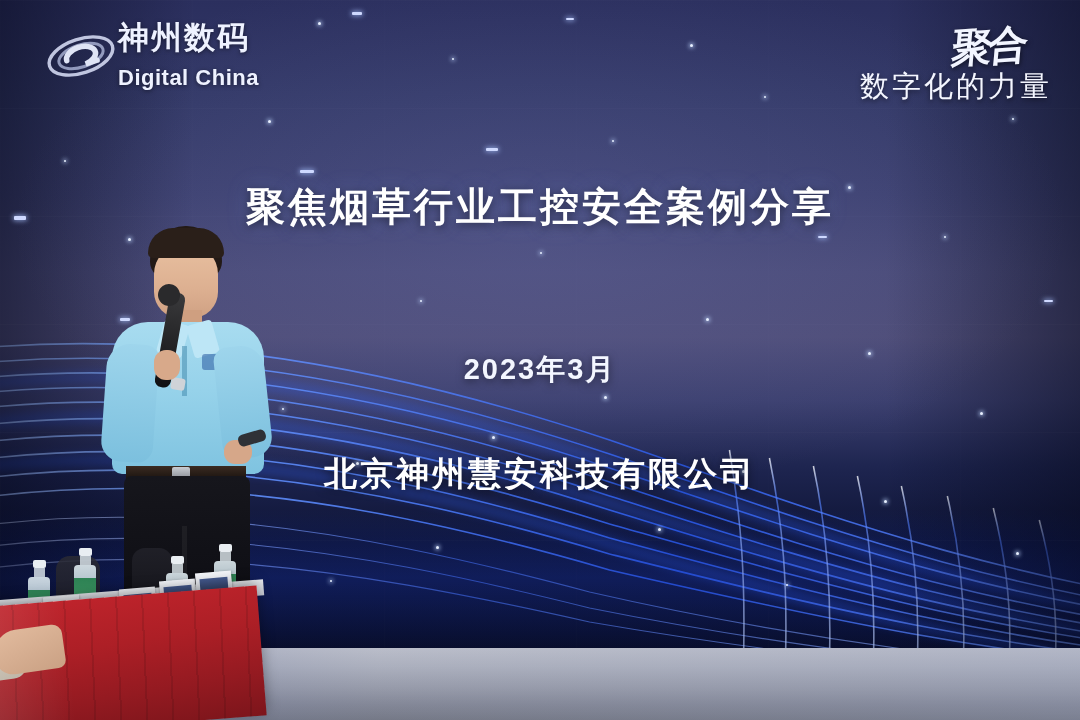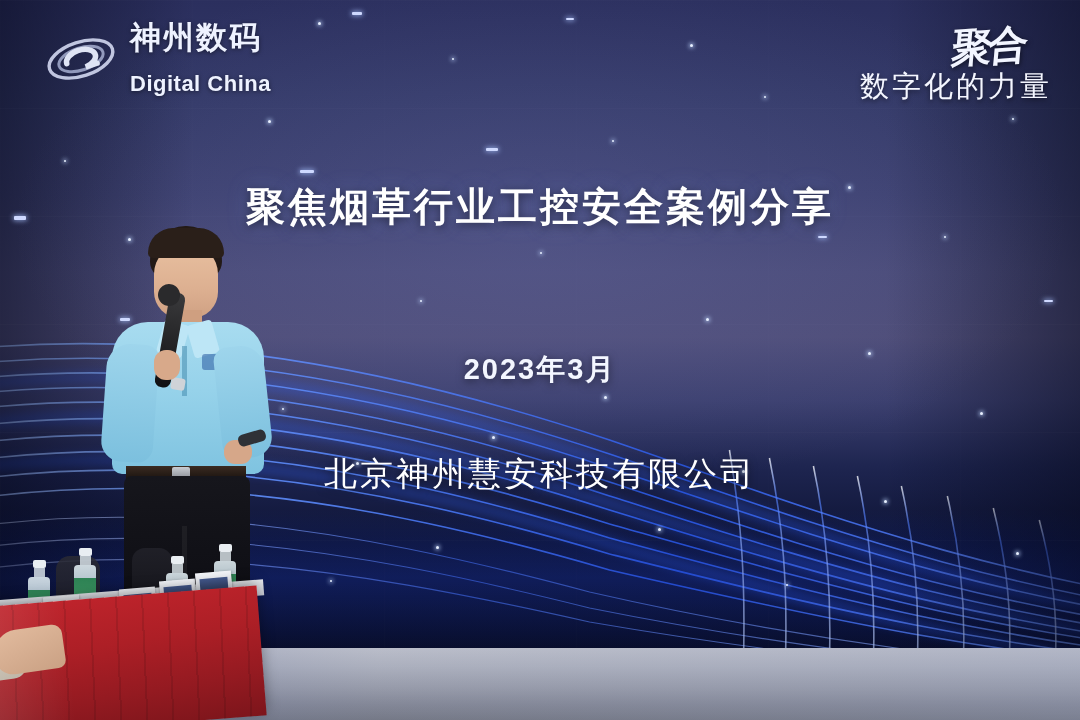--- a/index.html
+++ b/index.html
@@ -38,29 +38,29 @@
   .floor-glow{
     position:absolute; left:0; bottom:0; width:100%; height:150px;
     background:linear-gradient(180deg, rgba(30,60,190,0) 0%, rgba(28,58,190,.30) 45%, rgba(10,20,80,.1) 100%);
   }
 
   
   .dot{ position:absolute; background:#e8f0ff; border-radius:50%; box-shadow:0 0 4px 1px rgba(190,215,255,.85); }
   .dash{ position:absolute; background:#cfd9ff; border-radius:1px; box-shadow:0 0 5px 1px rgba(170,195,255,.7); }
 
   
-  .logo-block{ position:absolute; left:44px; top:22px; display:flex; align-items:center; gap:12px; }
+  .logo-block{ position:absolute; left:44px; top:22px; display:flex; align-items:center; }
   .logo-mark{ width:74px; height:66px; }
   .logo-text{ display:flex; flex-direction:column; line-height:1; }
   .logo-cn{
     font-size:31px; font-weight:700; color:#eef2ff; letter-spacing:2px;
     text-shadow:0 1px 4px rgba(0,0,0,.5);
   }
   .logo-en{
-    font-size:22px; font-weight:700; color:#eef2ff; letter-spacing:.5px; margin-top:20px;
+    font-size:22px; font-weight:700; color:#eef2ff; letter-spacing:.5px; margin-top:14px;
     text-shadow:0 1px 4px rgba(0,0,0,.5);
   }
 
   .brand-right{ position:absolute; right:28px; top:18px; text-align:right; }
   .brand-calli{
     font-family:"DejaVu Serif",serif;
     font-size:40px; font-weight:700; color:#f2f5ff; letter-spacing:-4px;
     transform:skewX(-9deg) rotate(-4deg); display:inline-block;
     text-shadow:1px 2px 5px rgba(0,0,0,.55);
     padding-right:28px;
@@ -75,21 +75,21 @@
     font-size:39px; font-weight:700; color:#ffffff; letter-spacing:3px;
     text-shadow:0 2px 10px rgba(0,0,0,.55), 0 0 22px rgba(140,165,255,.30);
   }
   .slide-date{
     position:absolute; left:0; right:0; top:350px; text-align:center;
     font-size:29px; font-weight:700; color:#f3f6ff; letter-spacing:2px;
     text-shadow:0 2px 8px rgba(0,0,0,.5);
   }
   .slide-company{
     position:absolute; left:0; right:0; top:452px; text-align:center;
-    font-size:33px; font-weight:400; color:#ffffff; letter-spacing:3px;
+    font-size:33px; font-weight:700; color:#ffffff; letter-spacing:3px;
     text-shadow:0 2px 9px rgba(0,0,0,.55);
   }
 
   
   .stage-floor{
     position:absolute; left:0; top:648px; width:1080px; height:72px;
     background:linear-gradient(180deg,#b9bcc8 0%,#a9adbb 26%,#9397a6 55%,#7e8292 78%,#6e7280 100%);
   }
   .stage-floor:after{
     content:""; position:absolute; inset:0;

